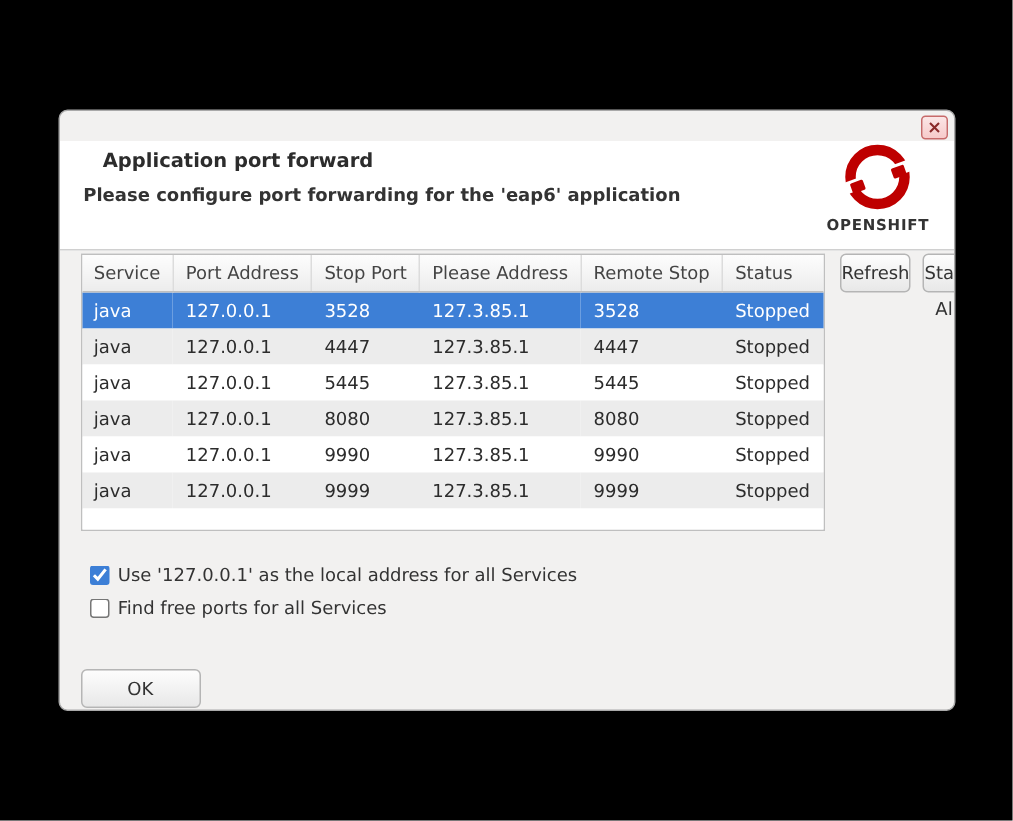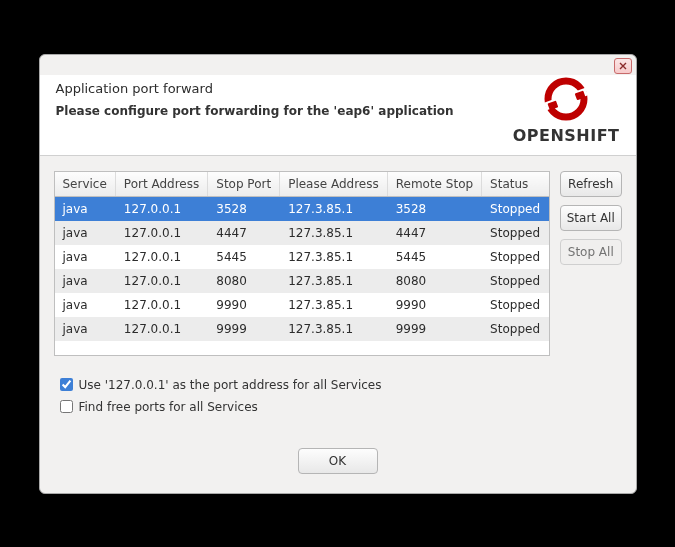--- a/index.html
+++ b/index.html
@@ -41,43 +41,44 @@
   .header {
     display: flex;
     justify-content: space-between;
     align-items: flex-start;
     padding: 0px 16px 10px 16px;
     border-bottom: 1px solid #d0d0d0;
     background: #fff;
   }
   .header-text { padding-top:6px; }
   .header-title {
-    font-weight: normal;
+    font-weight: bold;
     font-size: 13px;
     margin-bottom: 8px;
+    margin-left: 13px;
   }
   .header-sub {
     font-size: 12px;
     color: #333;
     font-weight: bold;
   }
   .logo {
     text-align: center;
     padding-top:2px;
   }
   .logo-label {
-    font-size: 16px;
+    font-size: 10px;
     font-weight: bold;
     letter-spacing: 0.5px;
     color: #333;
     margin-top: 2px;
   }
   .content {
     display: flex;
-    padding: 15px 14px 6px 14px;
+    padding: 2px 14px 6px 14px;
     gap: 10px;
   }
   .table-wrap {
     flex: 1;
     border: 1px solid #bfbfbf;
     background: #fff;
   }
   table {
     width: 100%;
     border-collapse: collapse;
@@ -101,21 +102,21 @@
   }
   tbody tr:nth-child(even) { background: #ececec; }
   tbody tr:nth-child(odd)  { background: #ffffff; }
   tbody tr.selected {
     background: #3d7fd6;
     color: #fff;
   }
   tbody tr.blank td { height: 14px; }
   .side-buttons {
     display: flex;
-    flex-direction: column;
+    flex-direction: row;
     gap: 8px;
     width: 80px;
   }
   .btn {
     height: 26px;
     border: 1px solid #b5b5b5;
     border-radius: 4px;
     background: linear-gradient(#fdfdfd,#e8e8e8);
     font-size: 12px;
     cursor: pointer;
@@ -136,22 +137,22 @@
     display: flex;
     align-items: center;
     gap: 6px;
     font-size: 12px;
     margin: 8px 0;
     color: #333;
   }
   .check-row input { margin:0; accent-color:#3d7fd6; }
   .footer {
     display: flex;
-    justify-content: center;
-    padding: 20px 14px 19px 14px;
+    justify-content: flex-start;
+    padding: 20px 14px 1px 14px;
   }
   .footer .btn { width: 80px; }
 </style>
 </head>
 <body>
 
 <div class="dialog">
   <div class="titlebar">
     <div class="close-btn">
       <svg width="8" height="8" viewBox="0 0 8 8">
@@ -247,21 +248,21 @@
     <div class="side-buttons">
       <div class="btn">Refresh</div>
       <div class="btn">Start All</div>
       <div class="btn disabled">Stop All</div>
     </div>
   </div>
 
   <div class="checks">
     <label class="check-row">
       <input type="checkbox" id="cb-local" checked="" style="">
-      <span>Use '127.0.0.1' as the port address for all Services</span>
+      <span>Use '127.0.0.1' as the local address for all Services</span>
     </label>
     <label class="check-row">
       <input type="checkbox" id="cb-free" style="">
       <span>Find free ports for all Services</span>
     </label>
   </div>
 
   <div class="footer">
     <div class="btn">OK</div>
   </div>

